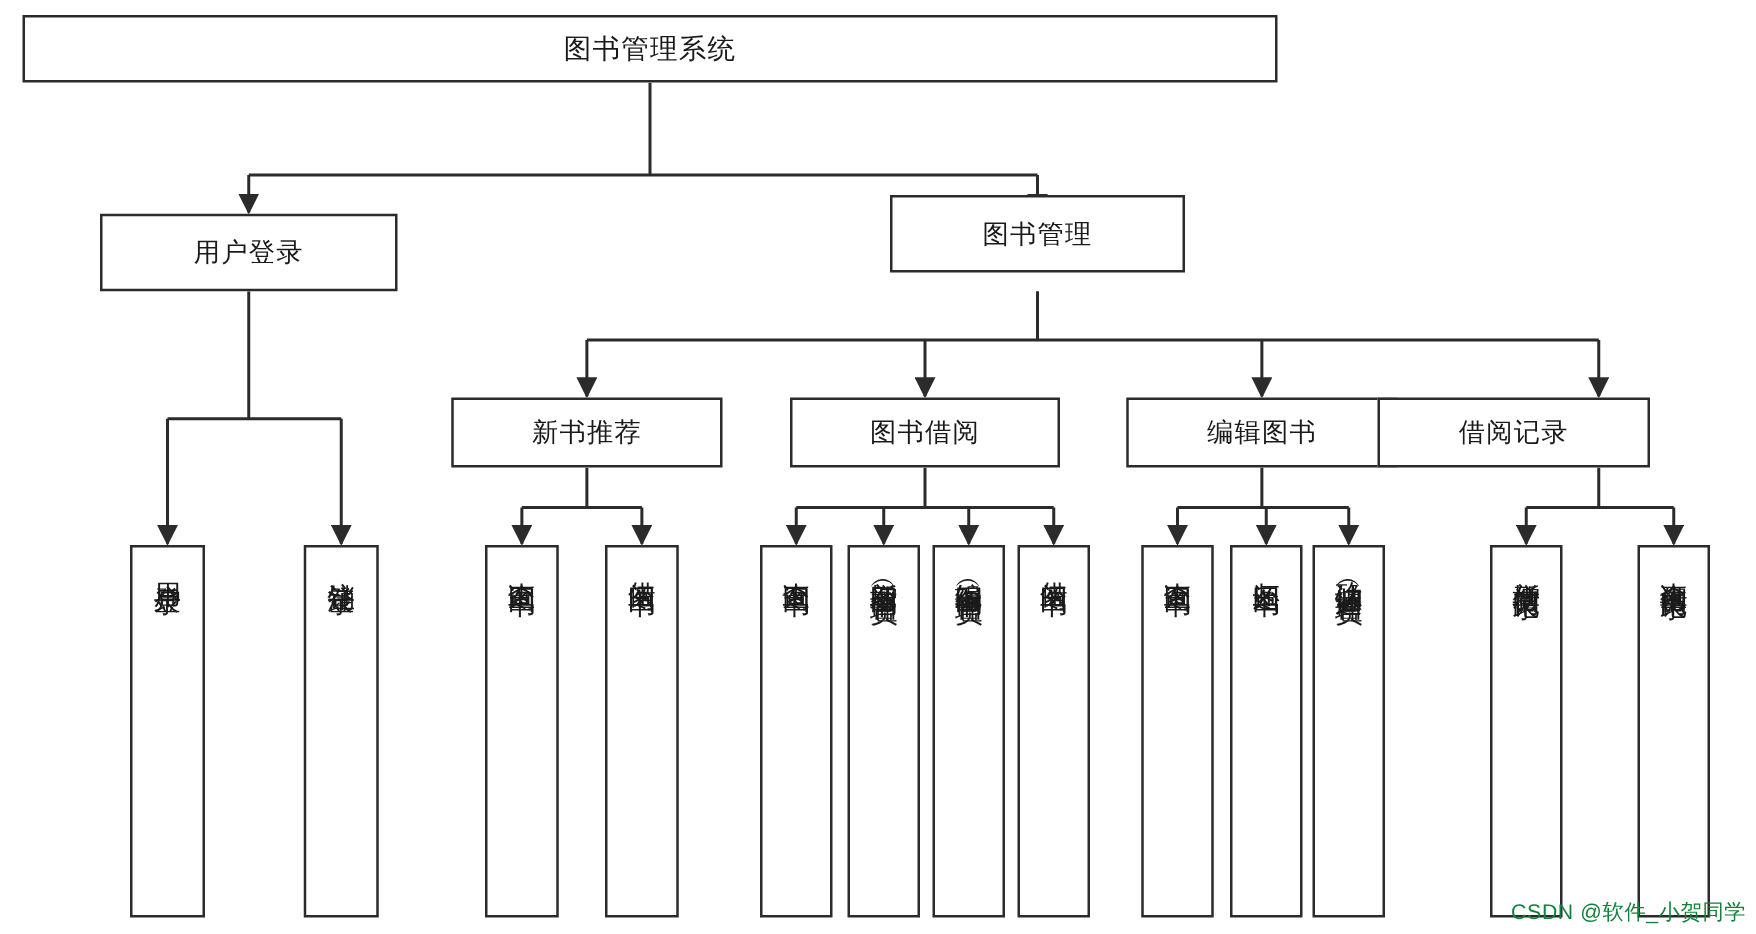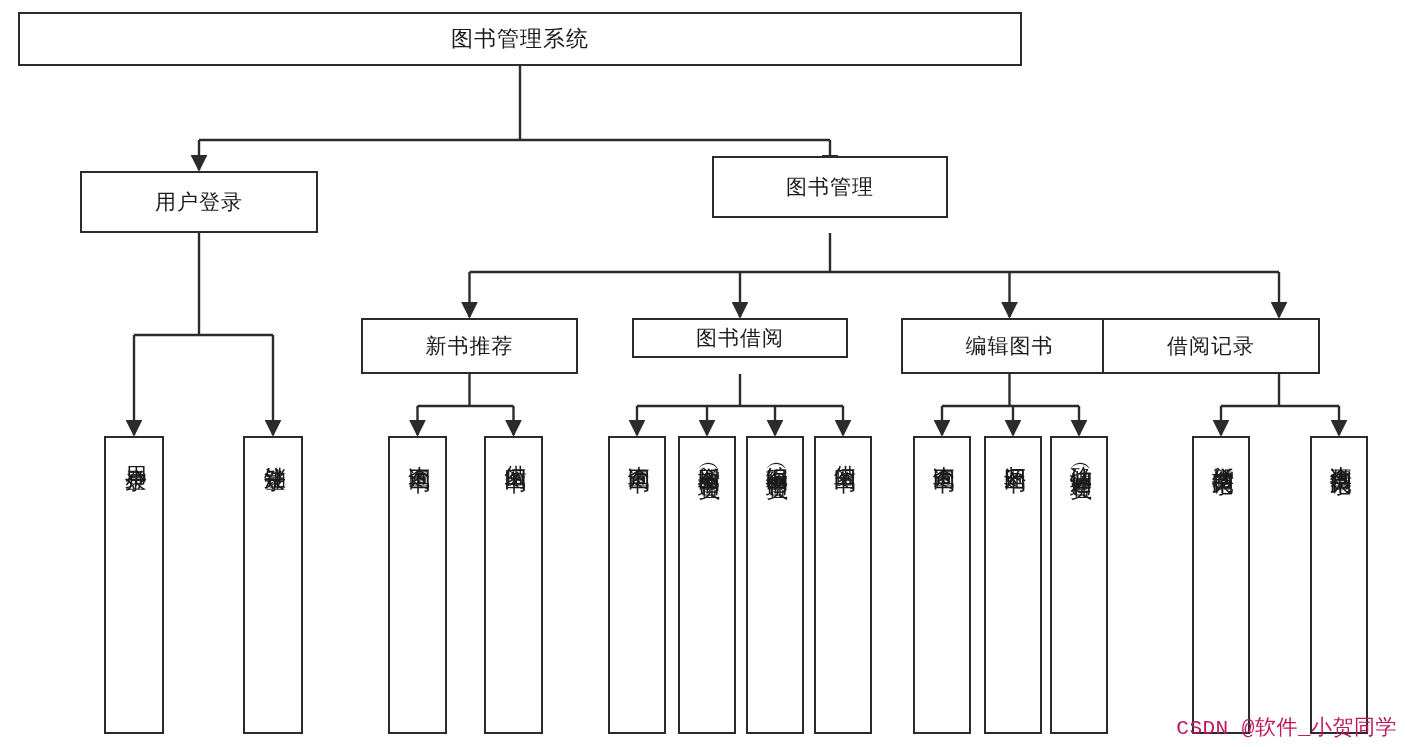--- a/index.html
+++ b/index.html
@@ -5,21 +5,21 @@
   html, body {
     margin: 0;
     padding: 0;
     background: #ffffff;
   }
   #stage {
     position: relative;
     width: 1405px;
     height: 747px;
     background: #ffffff;
-    font-family: Liberation Mono, monospace;
+    font-family: Liberation Sans, sans-serif;
     overflow: hidden;
   }
   #edges {
     position: absolute;
     left: 0;
     top: 0;
     width: 1405px;
     height: 747px;
     pointer-events: none;
   }
@@ -51,22 +51,22 @@
     font-size: 22px;
     line-height: 1.18;
     letter-spacing: 2px;
     white-space: nowrap;
     text-align: left;
   }
   .watermark {
     position: absolute;
     right: 8px;
     bottom: 6px;
-    font-size: 21px;
-    color: #be185d;
+    font-size: 17px;
+    color: #15803d;
     white-space: nowrap;
     letter-spacing: 0.5px;
   }
 </style>
 </head>
 <body>
 
 <div id="stage">
 
   <svg id="edges" viewBox="0 0 1405 747" width="1405" height="747" aria-hidden="true">
@@ -118,21 +118,21 @@
       </div>
       <div class="node node-h" style="left: 80px; top: 171px; width: 238px; height: 62px;">
         <span>用户登录</span>
       </div>
       <div class="node node-h" style="left: 712px; top: 156px; width: 236px; height: 62px;">
         <span>图书管理</span>
       </div>
       <div class="node node-h" style="left: 361px; top: 318px; width: 217px; height: 56px;">
         <span>新书推荐</span>
       </div>
-      <div class="node node-h" style="left: 632px; top: 318px; width: 216px; height: 40px;">
+      <div class="node node-h" style="left: 632px; top: 318px; width: 216px; height: 56px;">
         <span>图书借阅</span>
       </div>
       <div class="node node-h" style="left: 901px; top: 318px; width: 217px; height: 56px;">
         <span>编辑图书</span>
       </div>
       <div class="node node-h" style="left: 1102px; top: 318px; width: 218px; height: 56px;">
         <span>借阅记录</span>
       </div>
       <div class="node node-v" style="left: 104px; top: 436px; width: 60px; height: 298px;">
         <span class="vlabel">用户登录</span>

